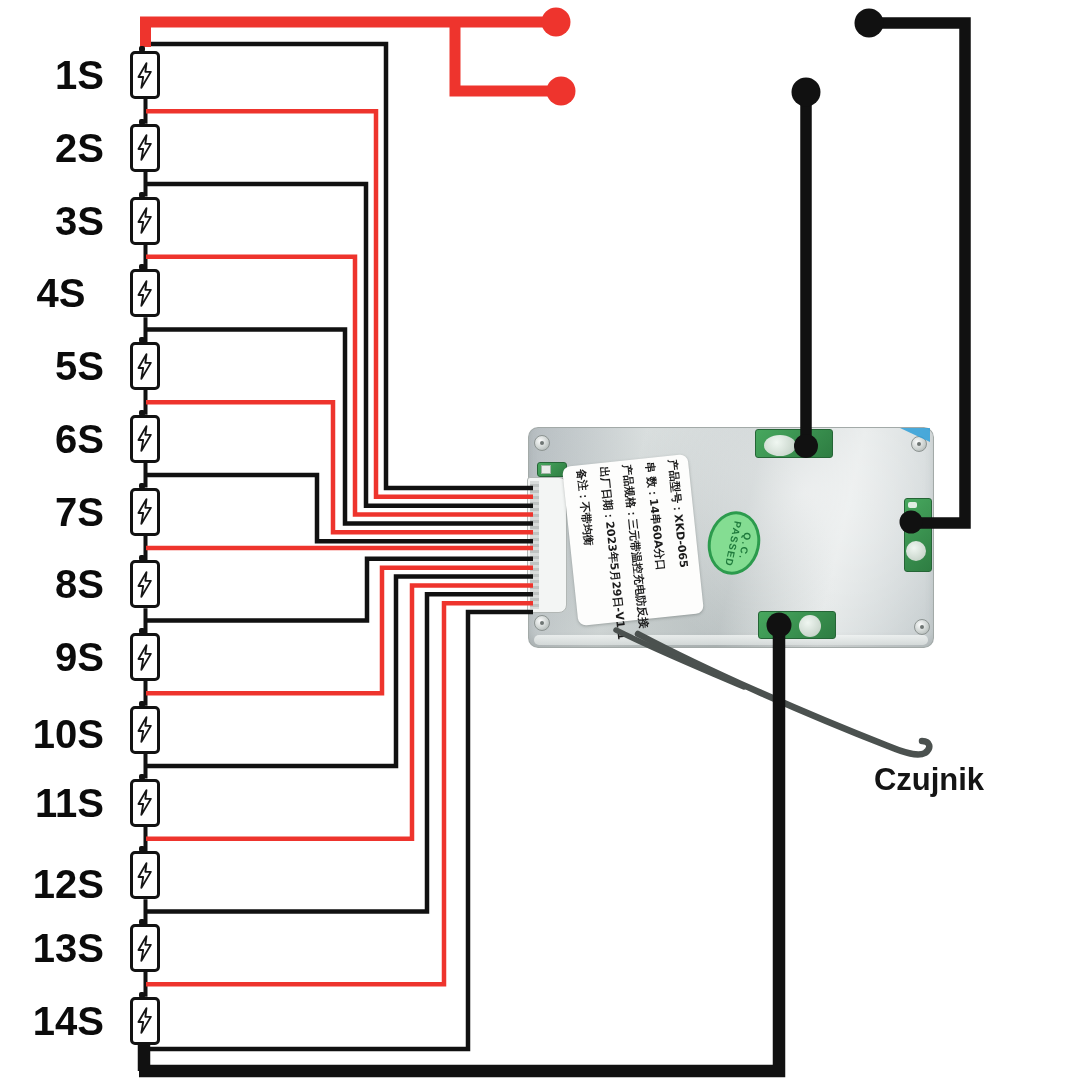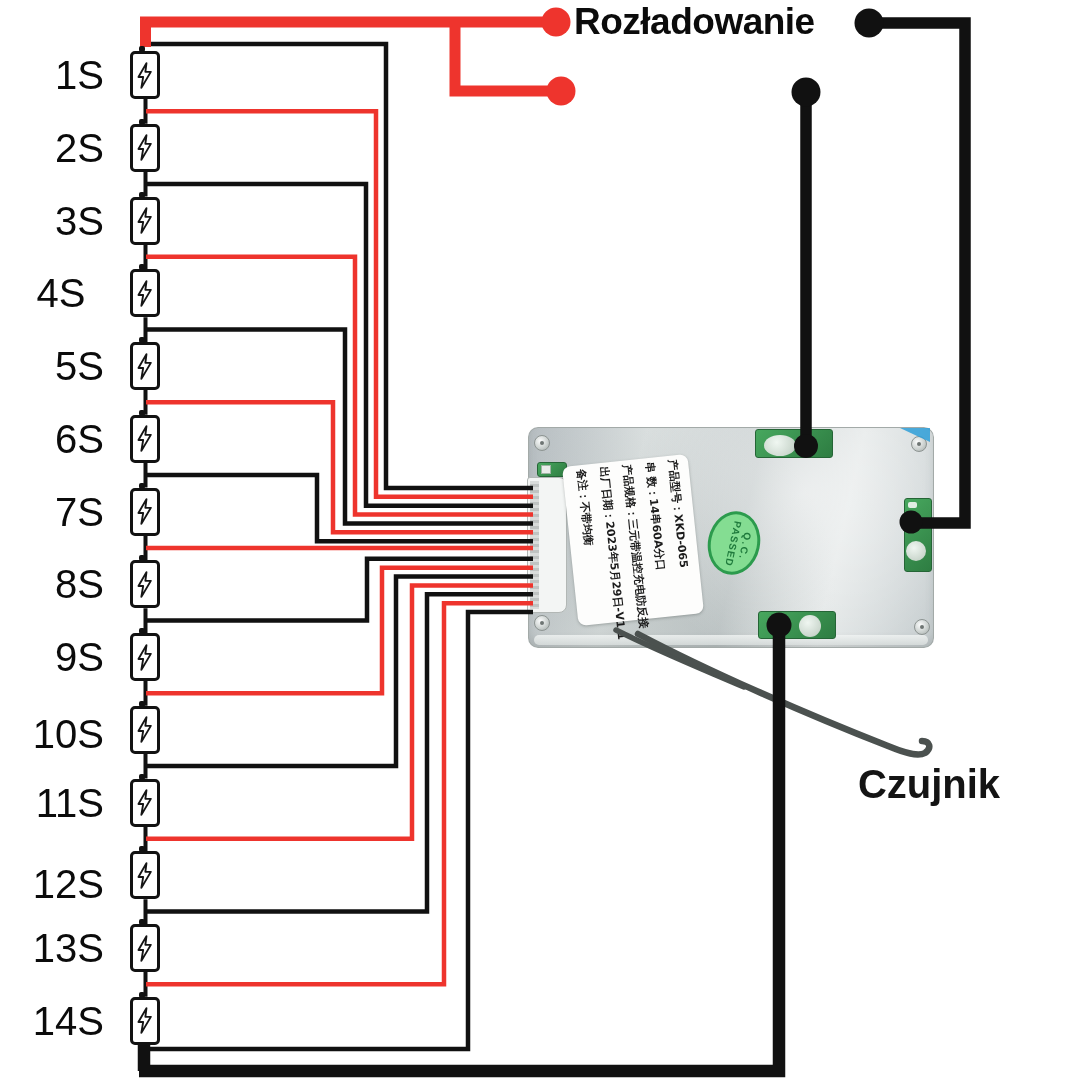--- a/index.html
+++ b/index.html
@@ -2,36 +2,36 @@
 <html><head>
 <meta charset="utf-8">
 <style>
   html,body{margin:0;padding:0;background:#fff;}
   .stage{position:relative;width:1080px;height:1080px;background:#fff;overflow:hidden;
          font-family:"Liberation Sans",sans-serif;}
   .stage *{box-sizing:border-box;}
 
   
   .cell-label{position:absolute;left:18px;width:86px;height:48px;line-height:48px;
-              text-align:right;font-size:40px;font-weight:400;color:#0b0b0b;letter-spacing:0;}
+              text-align:right;font-size:40px;font-weight:700;color:#0b0b0b;letter-spacing:0;}
   .cell-box{position:absolute;left:130px;width:30px;height:48px;background:#fff;
             border:3.5px solid #121212;border-radius:5px;display:flex;align-items:center;justify-content:center;}
   .cell-nub{position:absolute;top:-8px;left:50%;margin-left:-6px;width:6px;height:2px;
             background:#fff;border:3px solid #121212;border-radius:2px;}
 
   
   #wires{position:absolute;left:0;top:0;z-index:2;}
   .cells-layer{position:absolute;left:0;top:0;width:100%;height:100%;z-index:3;}
   .text-layer{position:absolute;left:0;top:0;width:100%;height:100%;z-index:4;pointer-events:none;}
 
   
   .lbl{position:absolute;color:#0b0b0b;font-weight:800;white-space:nowrap;}
   #discharge-label{left:574px;top:1px;font-size:37px;letter-spacing:-.5px;}
   #charge-label{left:577px;top:71px;font-size:36px;letter-spacing:-.5px;}
-  .temp-lbl{position:absolute;color:#141414;font-weight:700;font-size:40px;text-align:center;}
+  .temp-lbl{position:absolute;color:#141414;font-weight:700;font-size:31px;text-align:center;}
   #temp-label-1{left:824px;top:762px;width:210px;}
   #temp-label-2{left:824px;top:820px;width:216px;}
 
   
   #board{position:absolute;left:528px;top:427px;width:406px;height:221px;z-index:1;
          border-radius:10px;
          background:
            radial-gradient(circle at 68% 30%, rgba(255,255,255,.55), rgba(255,255,255,0) 55%),
            radial-gradient(circle at 25% 75%, rgba(110,122,118,.18), rgba(110,122,118,0) 60%),
            linear-gradient(103deg,#b7bec2 0%,#dde2e2 26%,#c3cacb 52%,#e3e7e7 74%,#c7ced0 100%);
@@ -246,16 +246,15 @@
       <div class="cell-label" style="top: 996.75px;">14S</div>
       <div class="cell-box" style="top: 996.75px;">
         <div class="cell-nub"></div>
         <svg width="16" height="27" viewBox="0 0 22 36">
           <polygon points="13,1 2,20 8.5,20 6,35 19,13 11.5,13" fill="#fff" stroke="#141414" stroke-width="2.6" stroke-linejoin="round"></polygon>
         </svg>
       </div>
     </div>
 
   <div class="text-layer">
-    <div class="lbl" id="discharge-label">Rozładowanie</div>
     <div class="temp-lbl" id="temp-label-1">Czujnik</div>
   </div>
 </div>
 
 </body></html>

